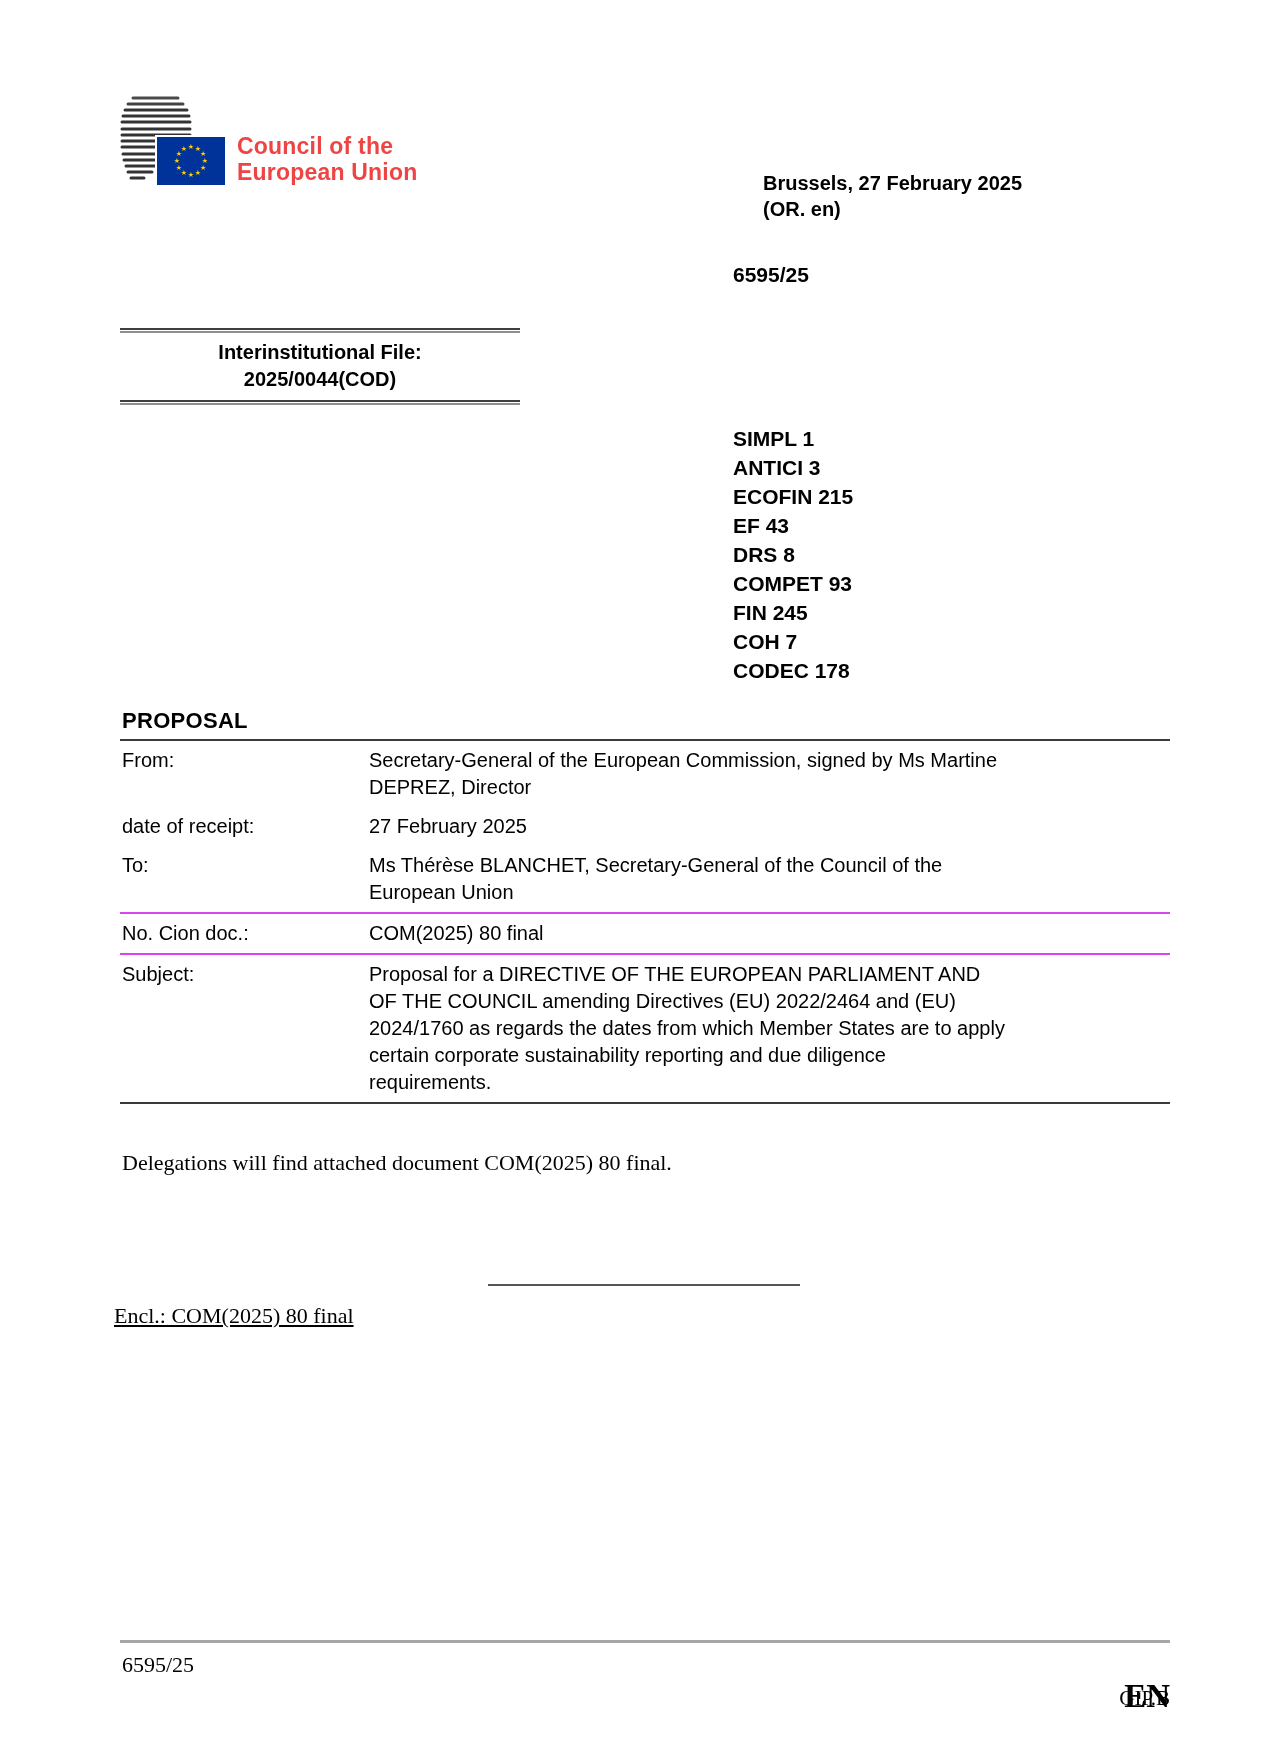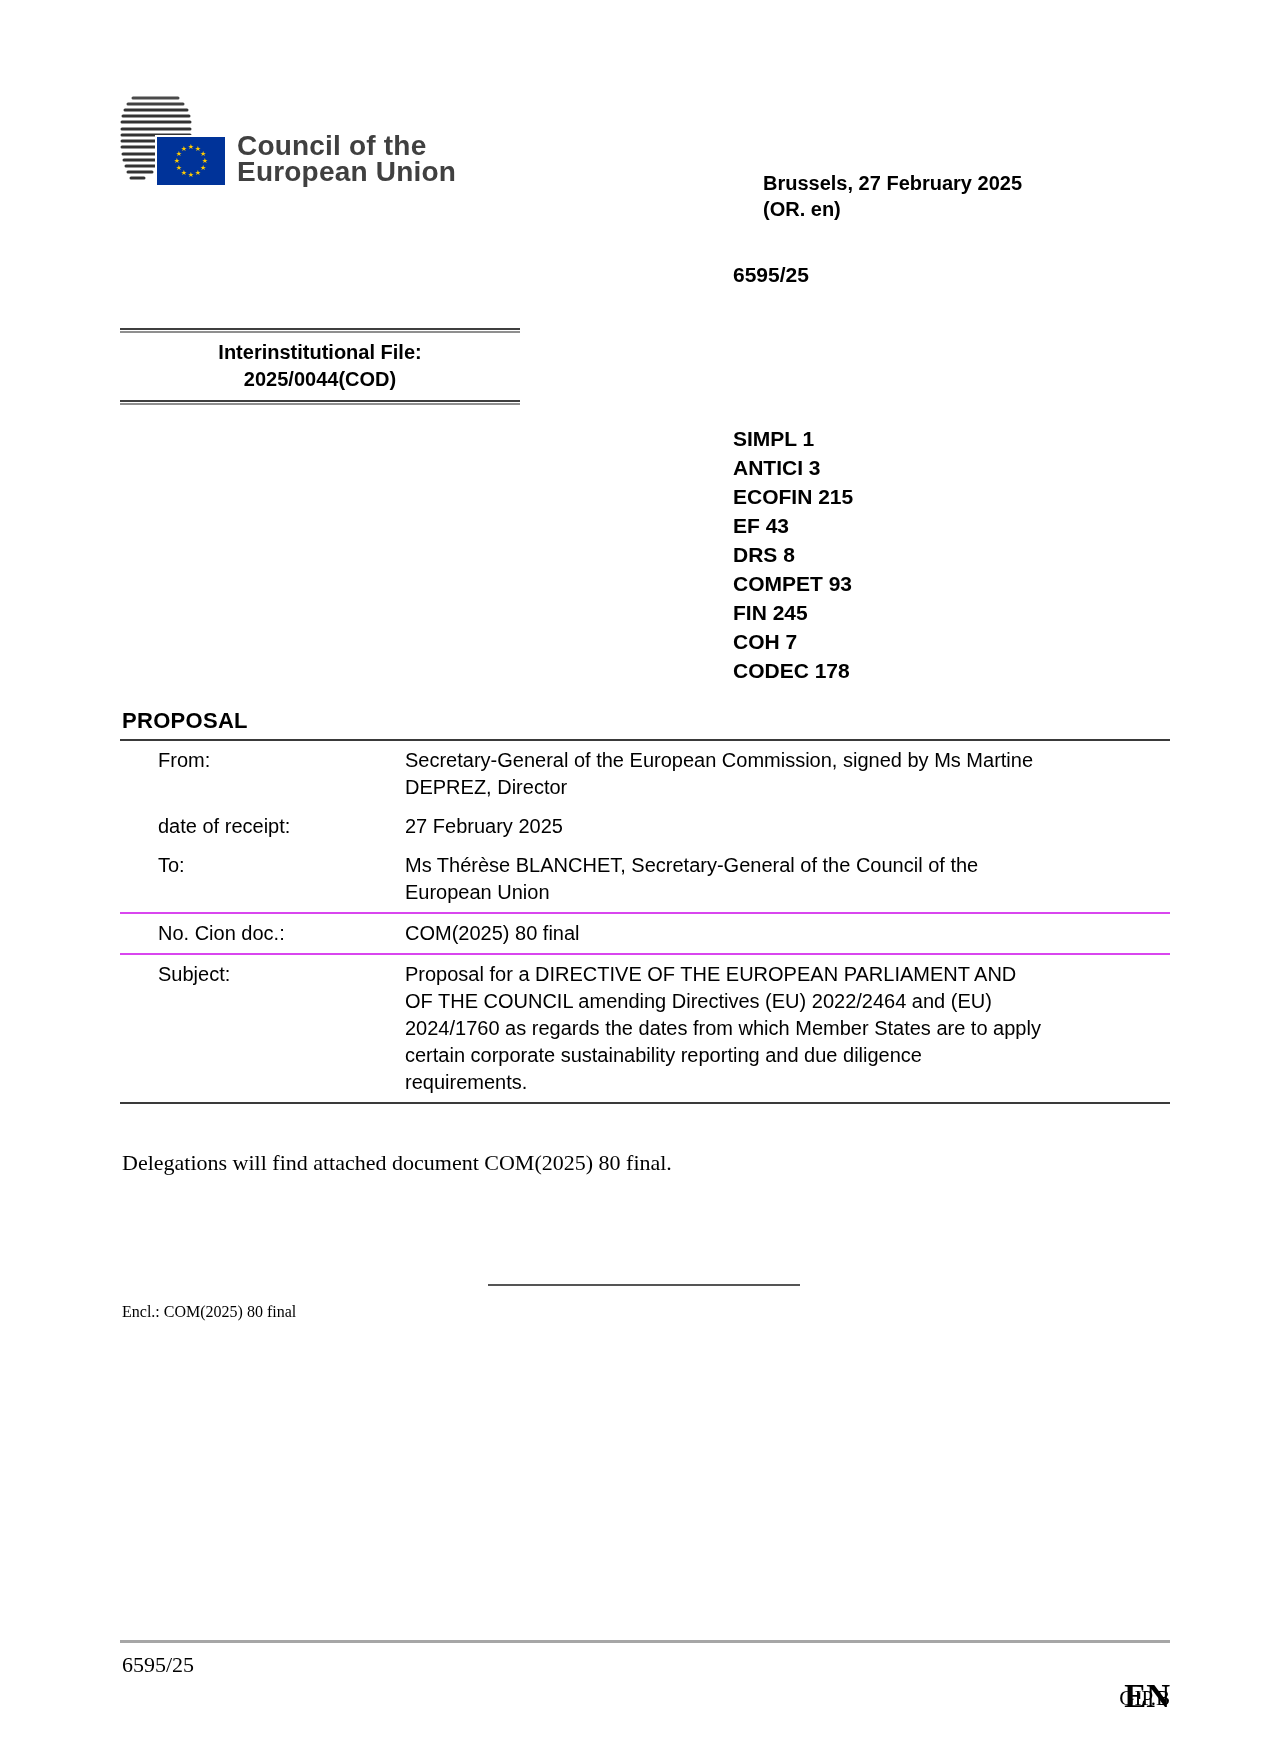--- a/index.html
+++ b/index.html
@@ -10,21 +10,21 @@
     margin:0 auto;
     font-family:"Liberation Sans", sans-serif;
     color:#000;
     overflow:hidden;
   }
   
   .logo-sphere{position:absolute;left:120px;top:95px;}
   .eu-flag{position:absolute;left:157px;top:137px;outline:2px solid #fff;}
   .logo-text{
     position:absolute;left:237px;top:133px;
-    font-size:28px;font-weight:bold;line-height:26px;color:#404040;
+    font-size:23px;font-weight:bold;line-height:26px;color:#ef4444;
     letter-spacing:0.2px;
   }
   
   .hdr-right{
     position:absolute;left:763px;top:170px;width:440px;
     font-size:20px;font-weight:bold;line-height:26px;white-space:pre-line;
   }
   .doc-number{
     position:absolute;left:733px;top:263px;
     font-size:21px;font-weight:bold;
@@ -44,27 +44,27 @@
     position:absolute;left:122px;top:708px;
     font-size:22px;font-weight:bold;letter-spacing:0.3px;
   }
   .ptable{
     position:absolute;left:120px;top:739px;width:1050px;
     font-size:20px;line-height:27px;
     border-top:2px solid #3a3a3a;border-bottom:2px solid #3a3a3a;
   }
   .trow{display:flex;padding:6px 0;}
   .trow.sep{border-top:2px solid #d946ef;}
-  .tlabel{width:247px;flex:0 0 247px;padding-left:2px;margin-left:36px;}
+  .tlabel{width:247px;flex:0 0 247px;padding-left:2px;}
   .tvalue{width:690px;flex:0 0 690px;white-space:pre-line;}
   
   .serif{font-family:"Liberation Serif", serif;text-align:right;}
   .delegations{position:absolute;left:122px;top:1150px;font-size:22px;}
   .mid-rule{position:absolute;left:488px;top:1284px;width:312px;border-top:2px solid #555;}
-  .enclosure{position:absolute;left:122px;top:1303px;font-size:16px;}
+  .enclosure{position:absolute;left:114px;top:1303px;font-size:22px;text-decoration:underline;}
   
   .footer-rule{position:absolute;left:120px;top:1640px;width:1050px;border-top:3px solid #a6a6a6;}
   .footer-docnum{position:absolute;left:122px;top:1652px;font-size:22px;}
   .footer-unit{position:absolute;left:120px;top:1686px;width:1050px;font-size:21px;}
   .footer-lang{position:absolute;left:120px;top:1678px;width:1050px;text-align:right;font-size:33px;font-weight:bold;}
 </style>
 </head>
 <body>
 
 <div class="page">

